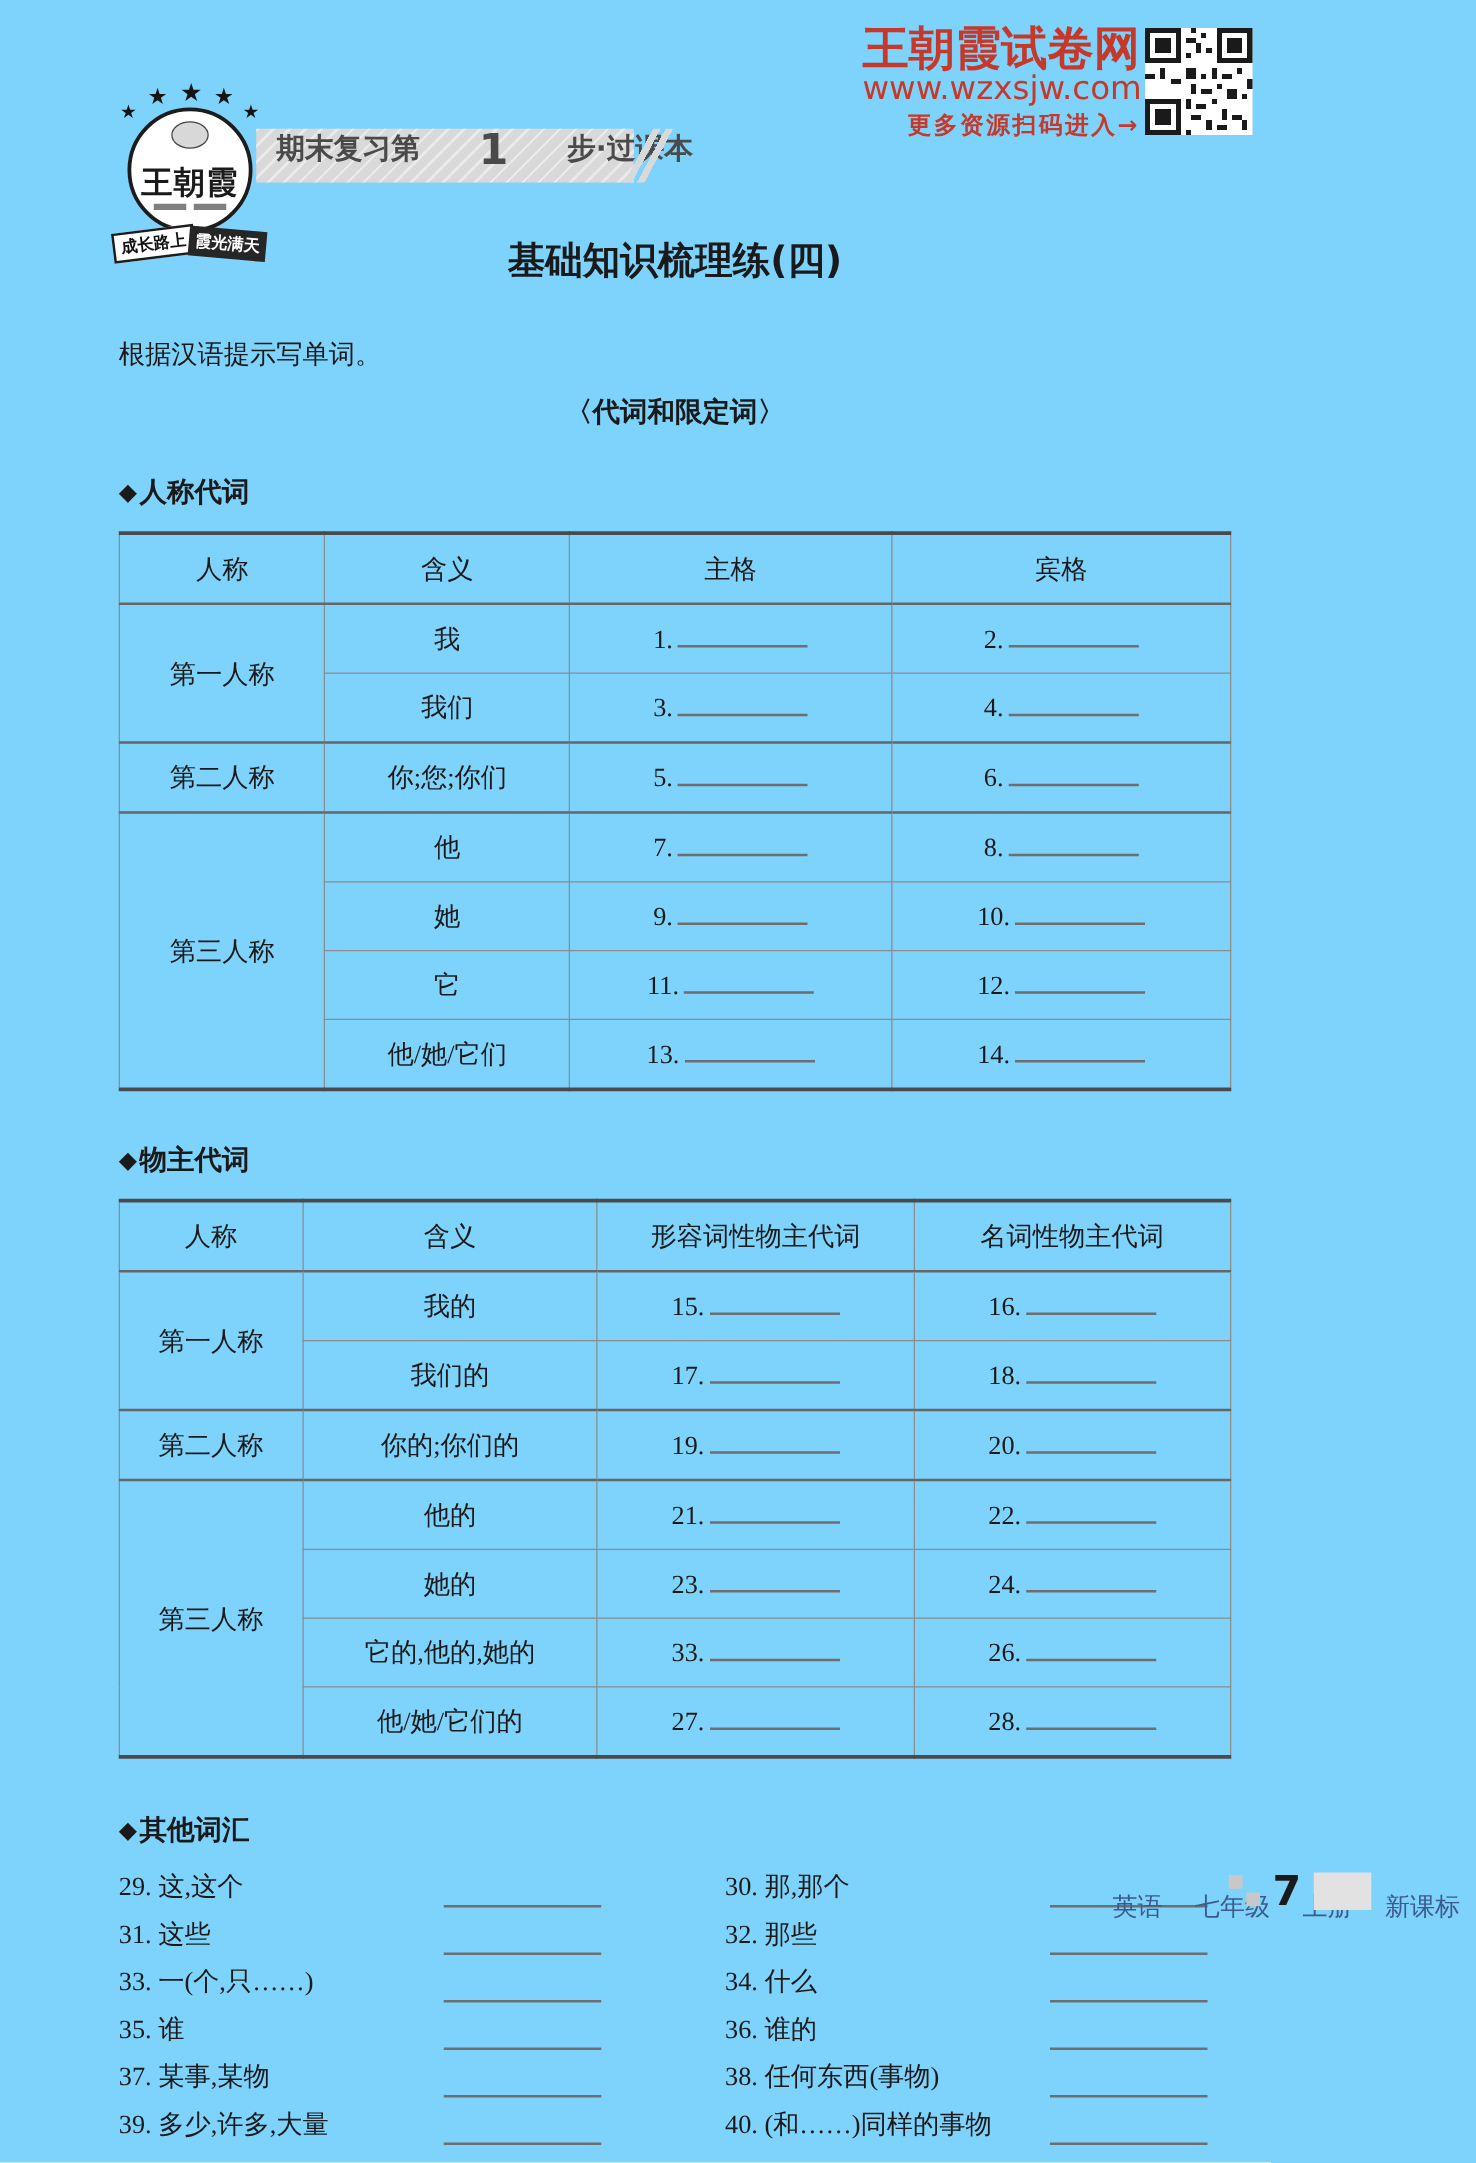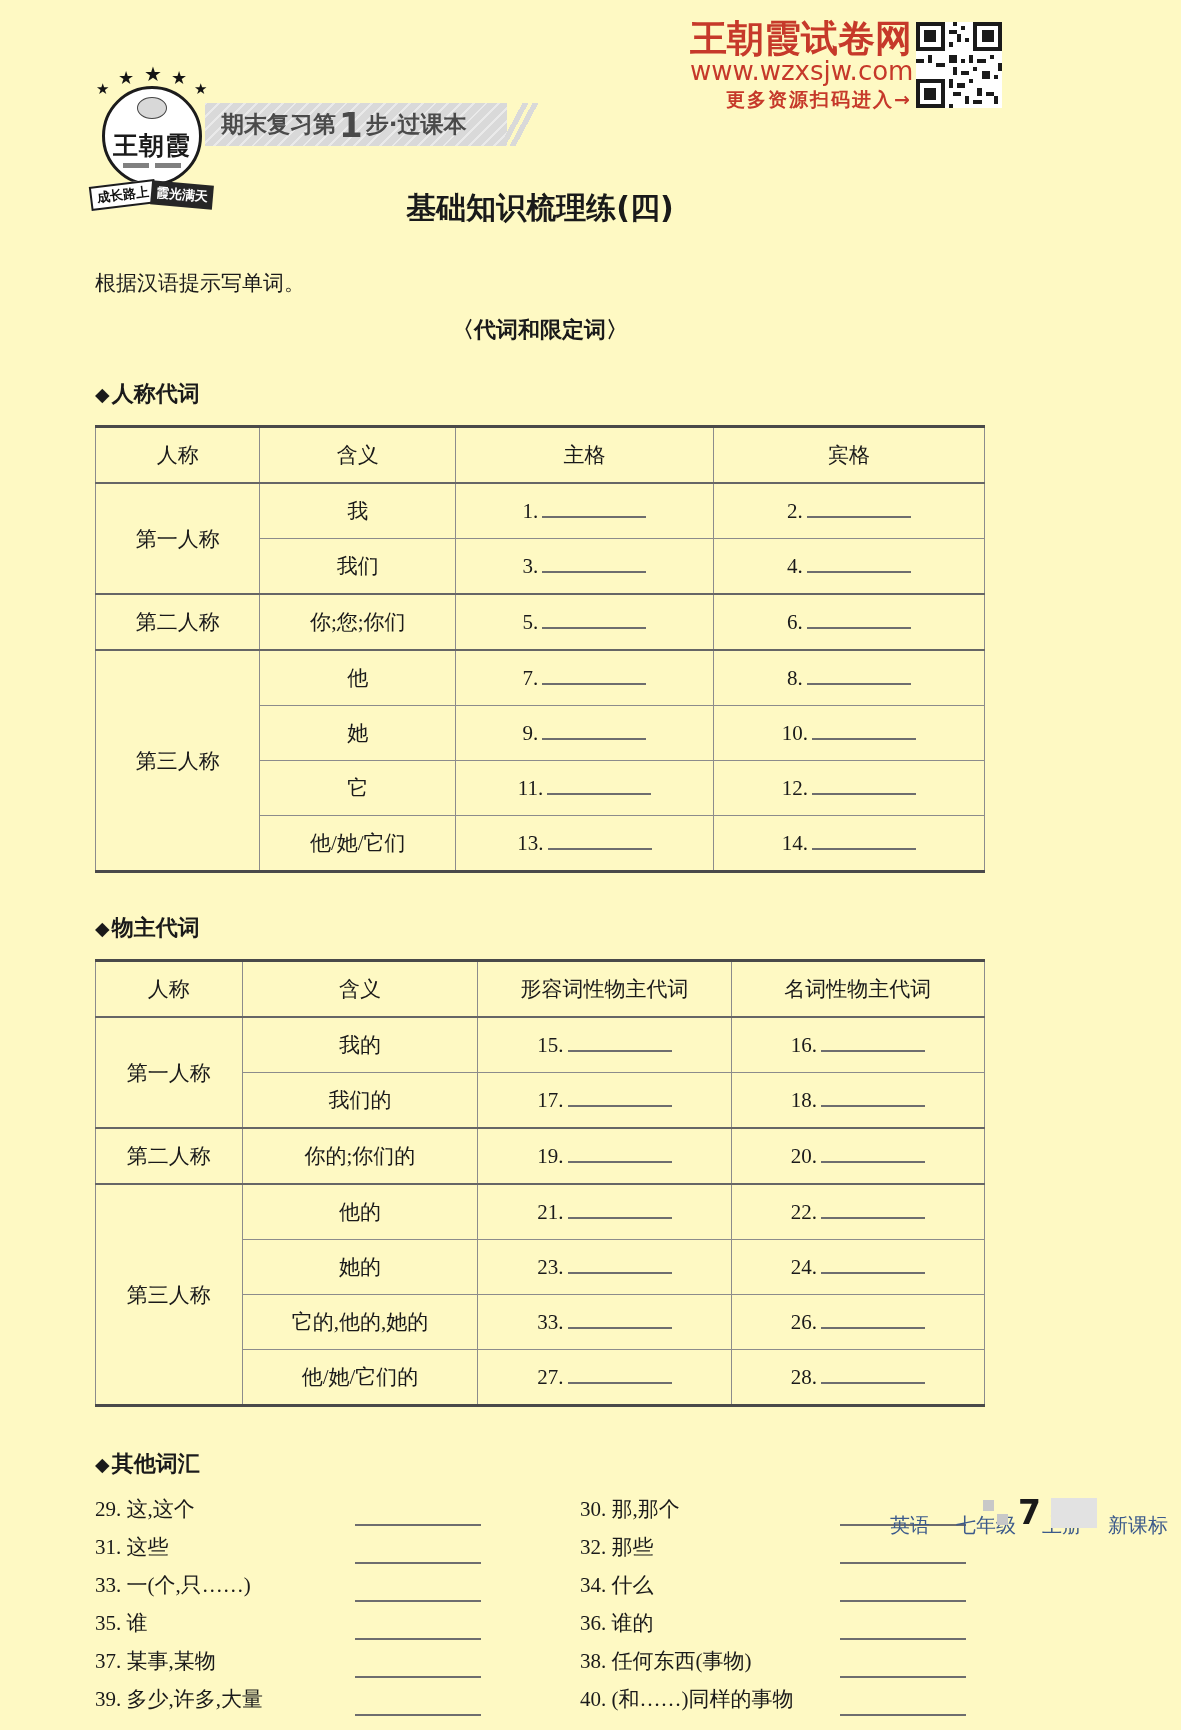--- a/index.html
+++ b/index.html
@@ -1,21 +1,21 @@
 <!DOCTYPE html>
 <html><head>
 <meta charset="utf-8">
 <style>
   * { box-sizing: border-box; margin: 0; padding: 0; }
   html,body { background:#ffffff; }
   .page {
     position: relative;
     width: 1181px;
     height: 1730px;
-    background: #fef9c3;
+    background: #7dd3fc;
     font-family: "Liberation Serif", serif;
     color: #1a1a1a;
     overflow: hidden;
   }
 
   
   .brand { position:absolute; top:20px; left:690px; width:222px; text-align:right; color:#c6392a; }
   .brand .site-name { font-family:"DejaVu Sans",sans-serif; font-weight:bold; font-size:37px; line-height:1.0; letter-spacing:0px; white-space:nowrap; }
   .brand .site-url  { font-family:"DejaVu Sans",sans-serif; font-size:26px; line-height:1.15; }
   .brand .scan-text { font-family:"DejaVu Sans",sans-serif; font-weight:bold; font-size:19px; letter-spacing:2px; white-space:nowrap; }
@@ -35,22 +35,22 @@
   .mini-bar { width:26px; height:5px; background:#555; opacity:.75; }
   .ribbon { position:absolute; left:-2px; bottom:-8px; width:140px; display:flex; font-size:13px; font-weight:bold; }
   .ribbon-left  { background:#fff; border:2px solid #1c1c1c; color:#111; padding:1px 5px; transform:rotate(-7deg); white-space:nowrap; }
   .ribbon-right { background:#262626; color:#fff; padding:3px 5px; transform:rotate(5deg); margin-left:-5px; white-space:nowrap; }
 
   
   .banner {
     position:absolute; left:205px; top:103px; width:302px; height:43px;
     background:#d9d9d9;
     background-image:repeating-linear-gradient(135deg, rgba(255,255,255,.45) 0 2px, rgba(0,0,0,0) 2px 9px);
-    display:flex; align-items:center; padding-left:16px;
-    font-family:"DejaVu Sans",sans-serif; color:#4a4a4a; font-size:23px; font-weight:bold; white-space:nowrap;
+    display:flex; align-items:flex-start; padding-left:16px;
+    font-family:"DejaVu Sans",sans-serif; color:#4a4a4a; font-size:23px; font-weight:bold; white-space:nowrap;gap:44px;
   }
   .banner .step-number { font-size:34px; font-weight:bold; margin:0 3px; line-height:1; }
   .banner-tail {
     position:absolute; left:100%; top:0; height:100%; width:26px;
     background:linear-gradient(to right, rgba(0,0,0,0) 0 4px, #d9d9d9 4px 10px, rgba(0,0,0,0) 10px 14px, #d9d9d9 14px 20px, rgba(0,0,0,0) 20px);
     transform:skewX(-28deg);
   }
 
   
   .content { position:absolute; left:95px; top:188px; width:890px; }

